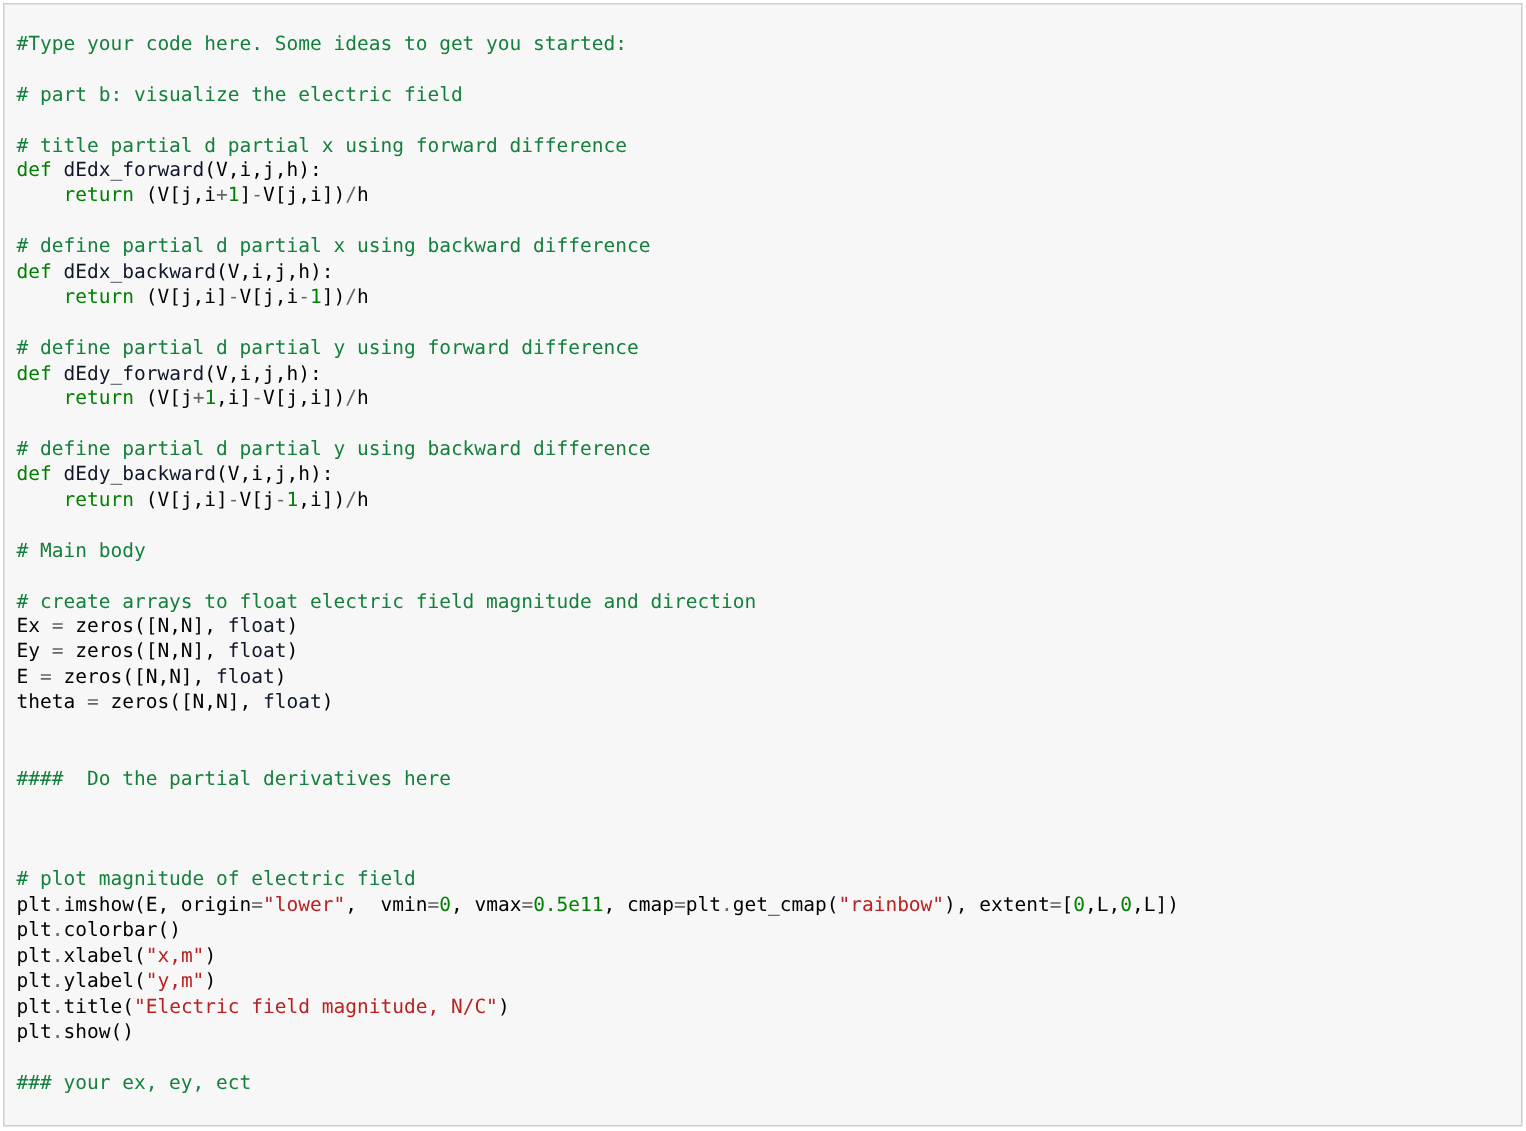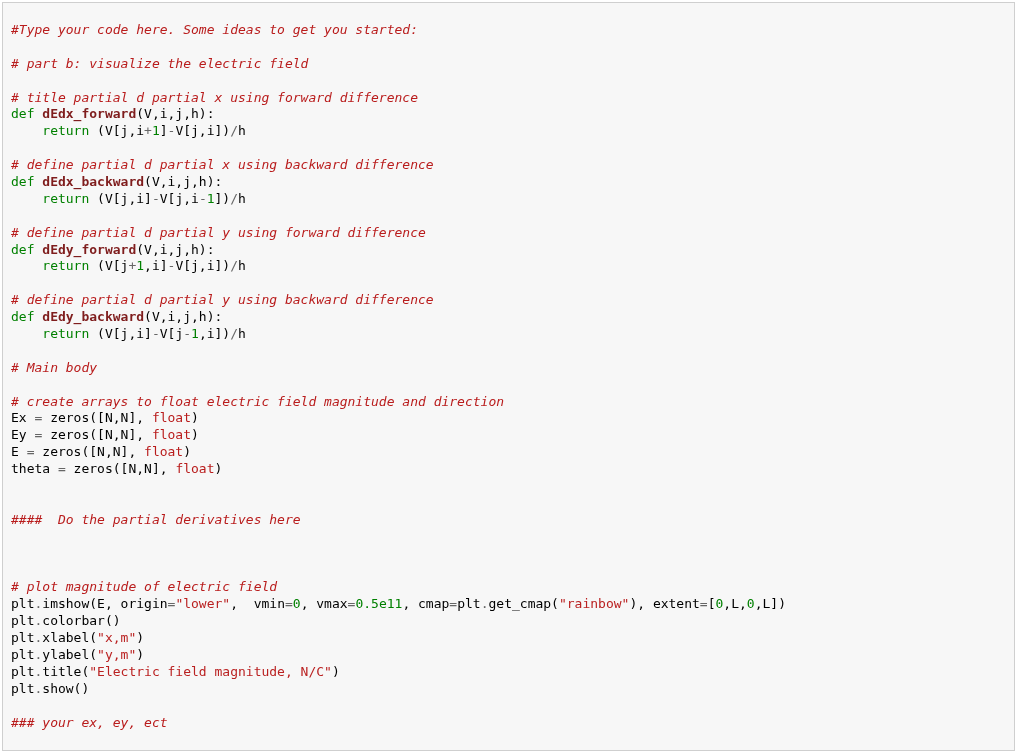--- a/index.html
+++ b/index.html
@@ -11,24 +11,24 @@
     line-height: 1.3;
   }
   .code-cell {
     border: 1px solid #cfcfcf;
     background: #f7f7f7;
     padding: 6px 8px;
     white-space: pre;
     overflow: auto;
     box-sizing: border-box;
   }
-  .tok-comment   { color: #b91c1c; font-style: italic; }
+  .tok-comment   { color: #15803d; }
   .tok-keyword   { color: #008000; font-weight: normal; }
-  .tok-builtin   { color: #b91c1c; text-align: center; }
-  .tok-funcname  { color: #7f1d1d; font-weight: bold; }
+  .tok-builtin   { color: #0f172a; text-align: center; }
+  .tok-funcname  { color: #0f172a; }
   .tok-op        { color: #666666; }
   .tok-number    { color: #008000; }
   .tok-string    { color: #BA2121; }
   .tok-ident     { color: #000000; }
 </style>
 </head>
 <body>
 
 <div class="code-cell"><pre id="code-pre"><span class="tok-comment">#Type your code here. Some ideas to get you started:</span>
 <span class="tok-ident"></span>

